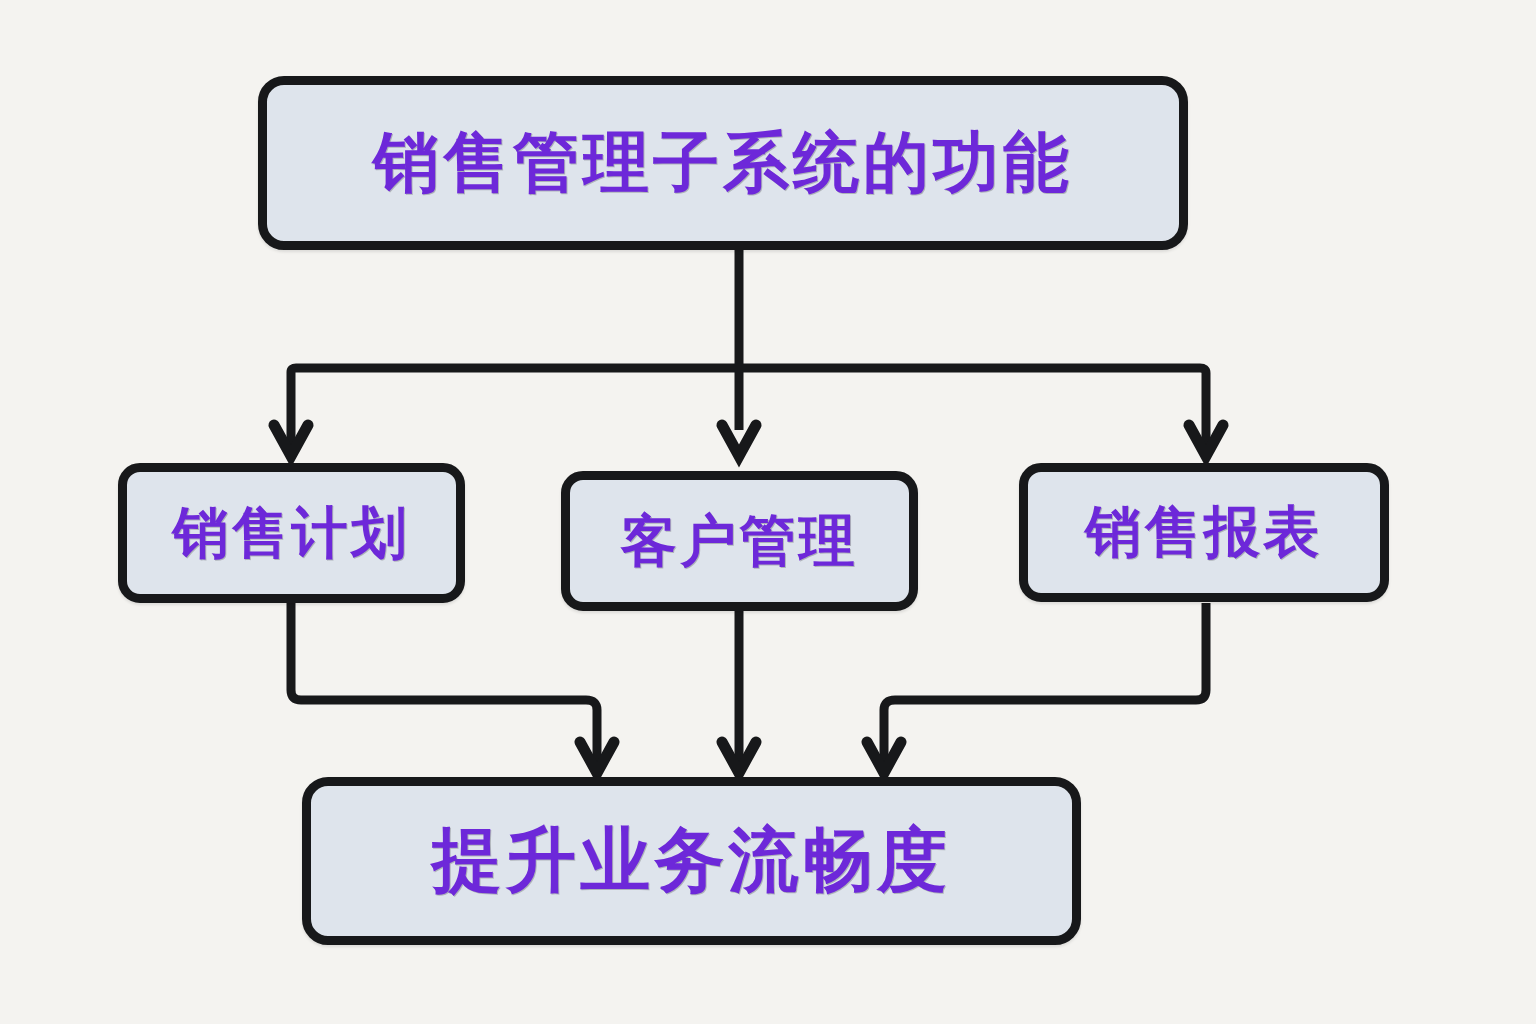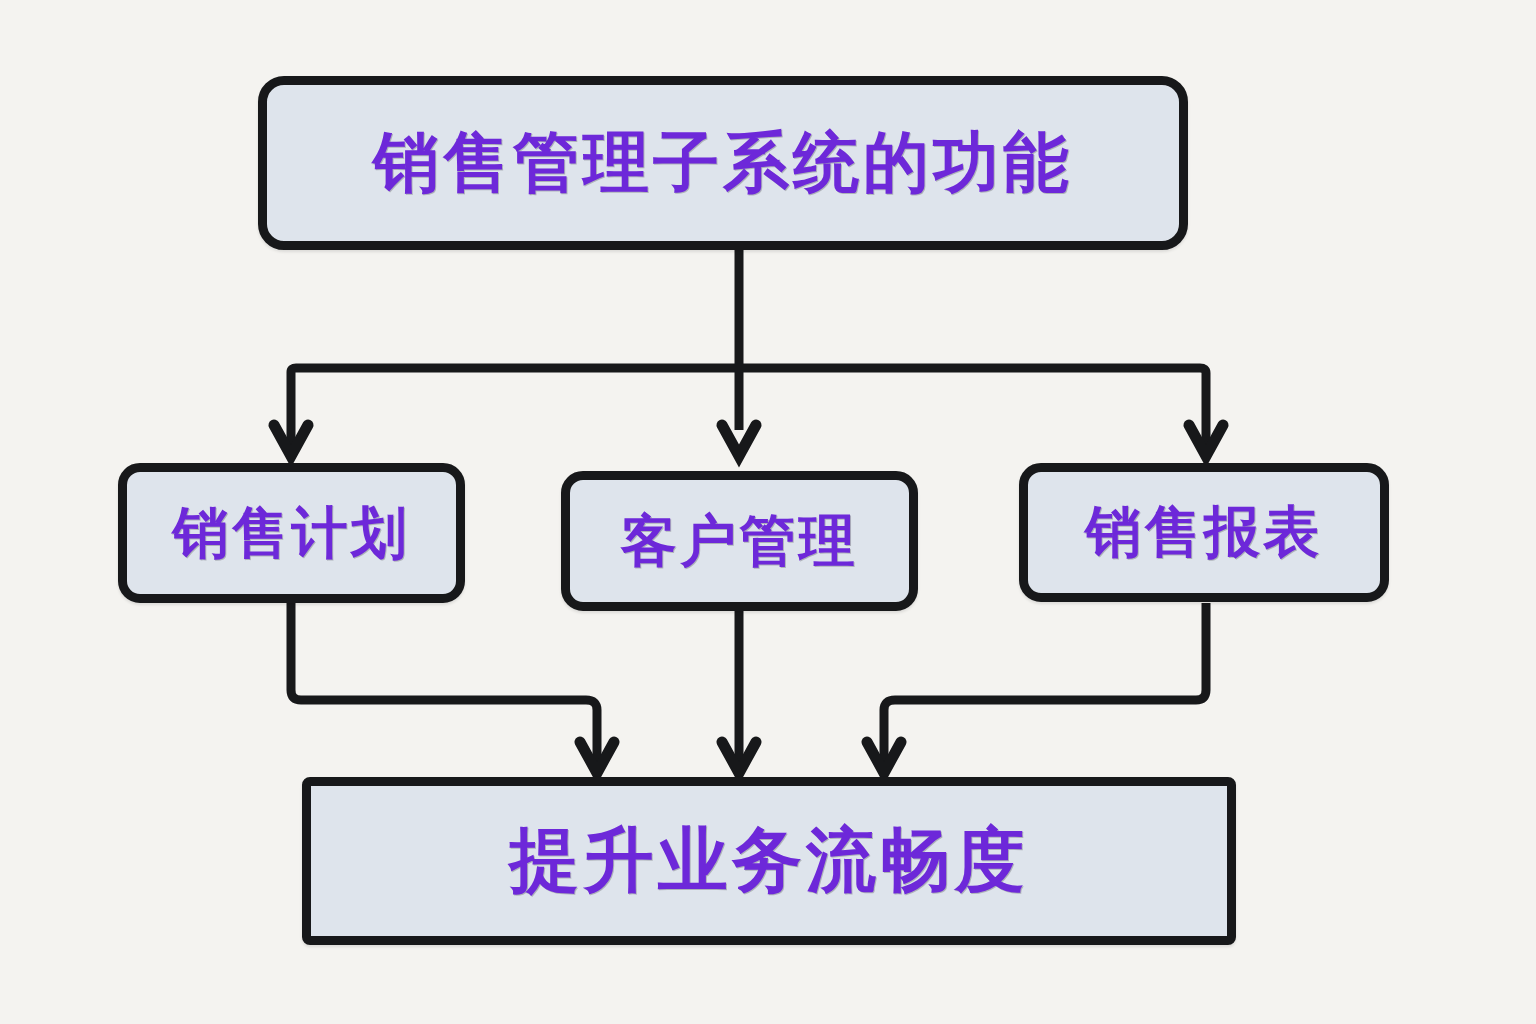--- a/index.html
+++ b/index.html
@@ -75,23 +75,23 @@
     width: 370px;
     height: 139px;
   }
   #node-sales-plan .node-label,
   #node-customer-mgmt .node-label,
   #node-sales-report .node-label { font-size: 56px; }
   
   #node-outcome {
     left: 302px;
     top: 777px;
-    width: 934px;
+    width: 779px;
     height: 168px;
-    border-radius: 8px;
+    border-radius: 26px;
   }
   #node-outcome .node-label { font-size: 70px; }
 </style>
 </head>
 <body>
 
 <div id="diagram-root">
 
   <svg id="edges-layer" viewBox="0 0 1536 1024" width="1536" height="1024" xmlns="http://www.w3.org/2000/svg">
     <g fill="none" stroke="#17181a" stroke-width="9" stroke-linecap="butt" stroke-linejoin="round">

